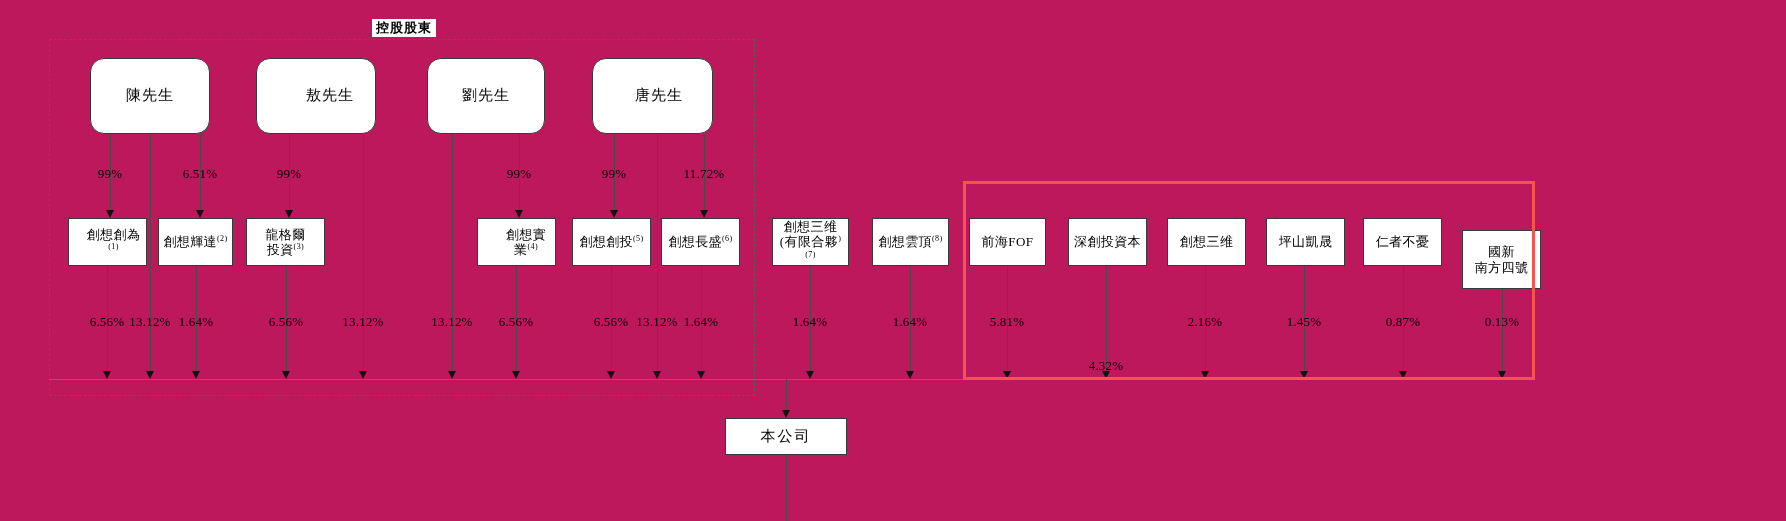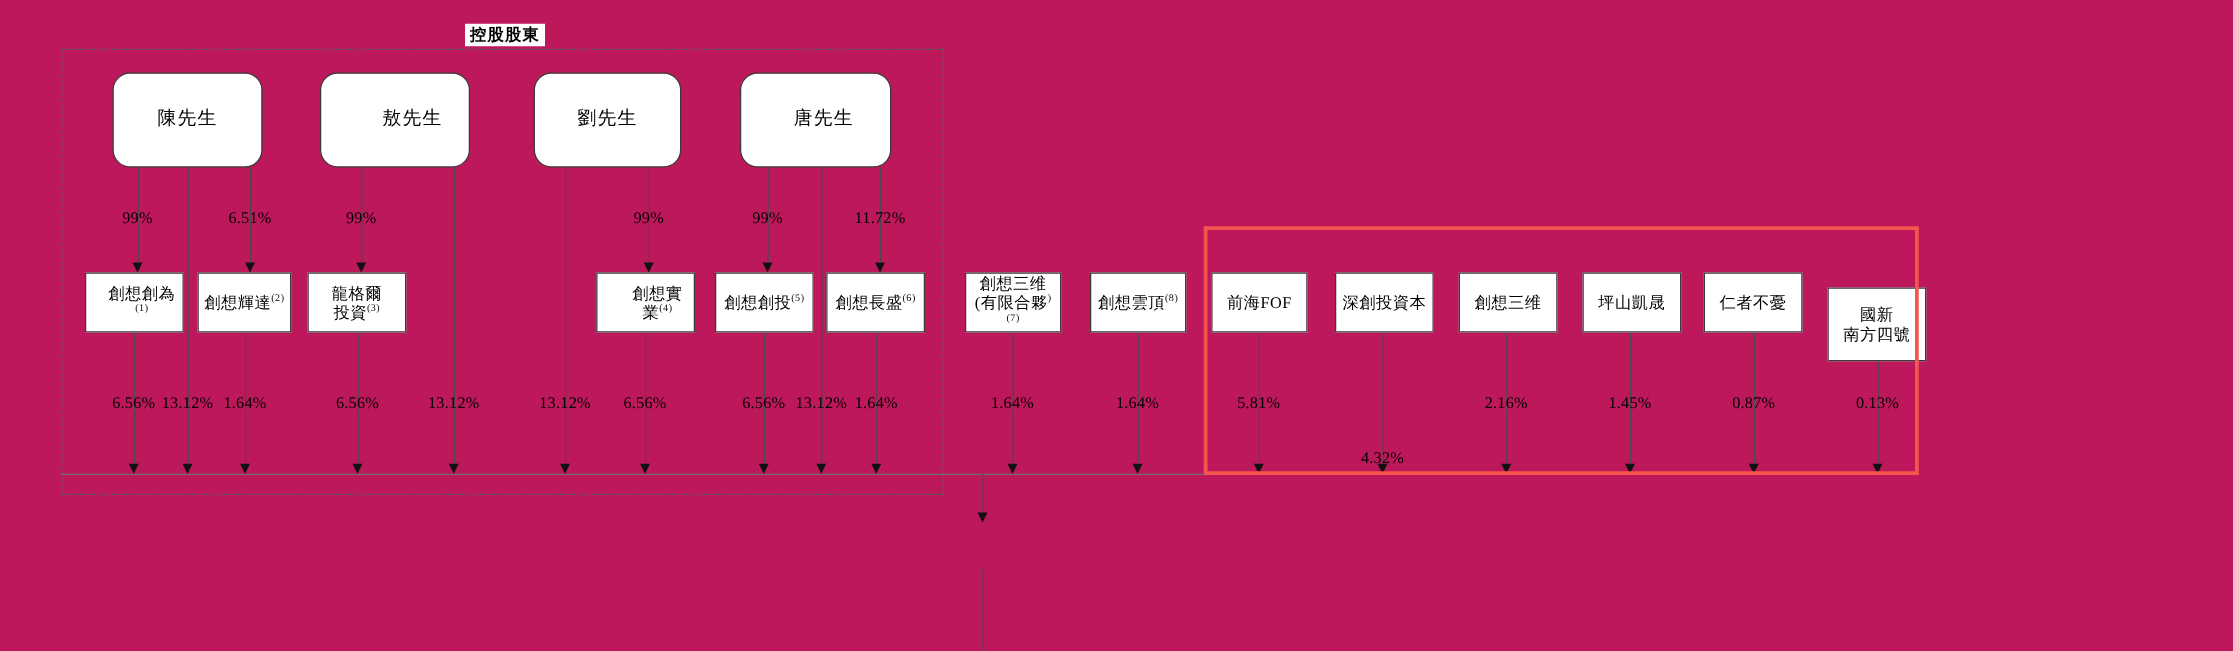--- a/index.html
+++ b/index.html
@@ -253,15 +253,18 @@
       <div class="pct" style="left: 810px; top: 314px; transform: translateX(-50%);">1.64%</div>
       <div class="pct" style="left: 910px; top: 314px; transform: translateX(-50%);">1.64%</div>
       <div class="pct" style="left: 1007px; top: 314px; transform: translateX(-50%);">5.81%</div>
       <div class="pct" style="left: 1106px; top: 314px; transform: translateX(-50%); margin-top: 44px;">4.32%</div>
       <div class="pct" style="left: 1205px; top: 314px; transform: translateX(-50%);">2.16%</div>
       <div class="pct" style="left: 1304px; top: 314px; transform: translateX(-50%);">1.45%</div>
       <div class="pct" style="left: 1403px; top: 314px; transform: translateX(-50%);">0.87%</div>
       <div class="pct" style="left: 1502px; top: 314px; transform: translateX(-50%);">0.13%</div>
     </div>
 
+  <div class="box company-box" id="company-box" style="left: 725px; top: 418px; width: 122px; height: 37px;">
+    <span class="lbl">本公司</span>
+  </div>
 
   <div class="red-frame" id="frame-highlight" style="left: 963px; top: 181px; width: 572px; height: 199px;"></div>
 </div>
 
 </body></html>

